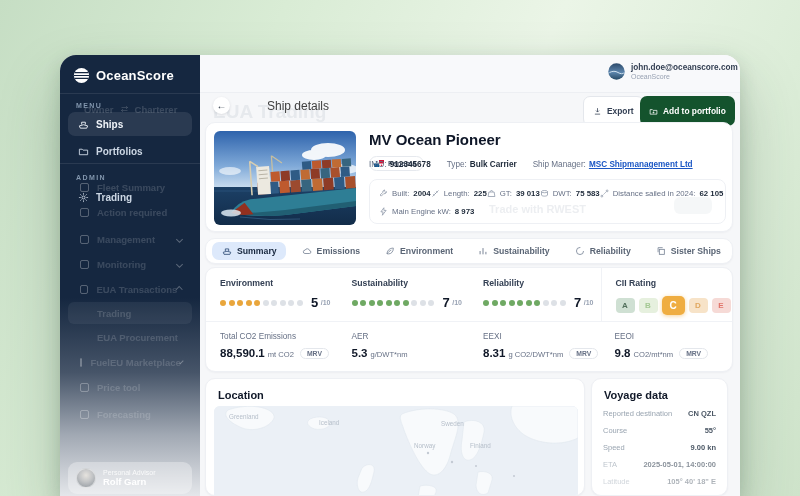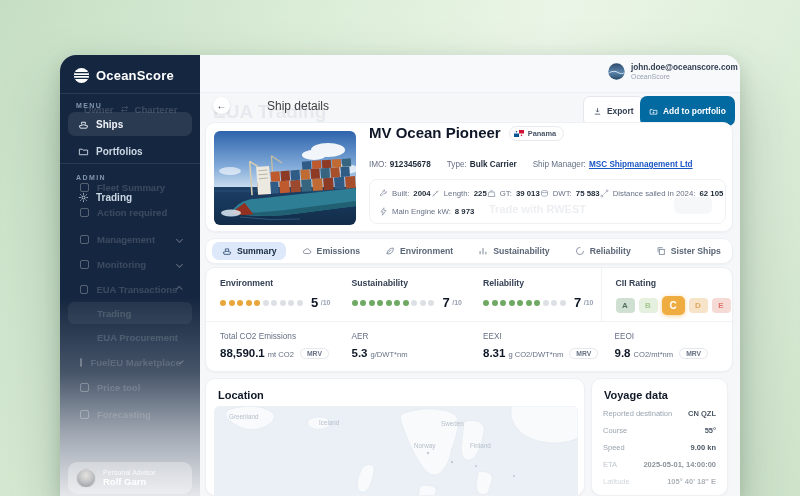--- a/index.html
+++ b/index.html
@@ -53,28 +53,28 @@
   .user-org { font-size:7px; color:#98a2b3; }
 
   .ghost-title { position:absolute; left:13px; top:46px; font-size:19px; font-weight:800; color:rgba(148,161,175,.16); pointer-events:none; }
   .back-btn { position:absolute; left:13px; top:42px; width:17px; height:17px; border-radius:50%; background:#fff;
     box-shadow:0 1px 3px rgba(16,24,40,.12); display:flex; align-items:center; justify-content:center;
     font-size:10px; color:#1d2939; cursor:pointer; }
   .page-title { position:absolute; left:38px; top:44px; font-size:12px; font-weight:400; color:#404040;margin-left:29px; }
   .btn { position:absolute; top:41px; height:30px; display:flex; align-items:center; gap:5px; padding:0 9px;
     border-radius:7px; font-size:8.4px; font-weight:700; cursor:pointer; }
   .btn-export { left:383px; background:#fff; border:1px solid #e4e7ec; color:#344054; }
-  .btn-add { left:440px; background:#0369a1; color:#fff; }
+  .btn-add { left:440px; background:#14532d; color:#fff; }
 
   .card { position:absolute; background:#fff; border:1px solid #eef0f4; border-radius:10px; box-shadow:0 1px 2px rgba(16,24,40,.04); }
 
   
   .ship-card { left:5px; top:67px; width:528px; height:110px; }
   .photo { position:absolute; left:8px; top:8px; width:142px; height:94px; border-radius:6px; overflow:hidden; }
-  .ship-head { position:absolute; left:163px; top:1px; display:flex; align-items:flex-end; gap:8px; }
+  .ship-head { position:absolute; left:163px; top:8px; display:flex; align-items:flex-start; gap:8px;flex-direction:column; }
   .ship-name { font-size:15px; font-weight:800; color:#0f1728; }
   .flag-chip { height:15px; border:1px solid #e6e9ee; border-radius:8px; display:flex; align-items:center; gap:4px;
     padding:0 7px 0 4px; font-size:7.4px; font-weight:700; color:#475467; background:#fff; }
   .ship-meta { position:absolute; left:163px; top:37px; display:flex; gap:16px; font-size:8.2px; align-items:center; }
   .meta-label { color:#667085; margin-right:3px; }
   .meta-value { font-weight:800; color:#1d2939; }
   .meta-link { font-weight:800; color:#1a56c4; text-decoration:underline; cursor:pointer; }
   .specs-box { position:absolute; left:163px; top:56px; width:357px; height:45px; border:1px solid #eef0f4; border-radius:8px; padding:5px 9px; }
   .specs-row { display:flex; justify-content:space-between; align-items:center; height:16px; }
   .specs-row2 { display:flex; align-items:center; height:16px; margin-top:2px; }

